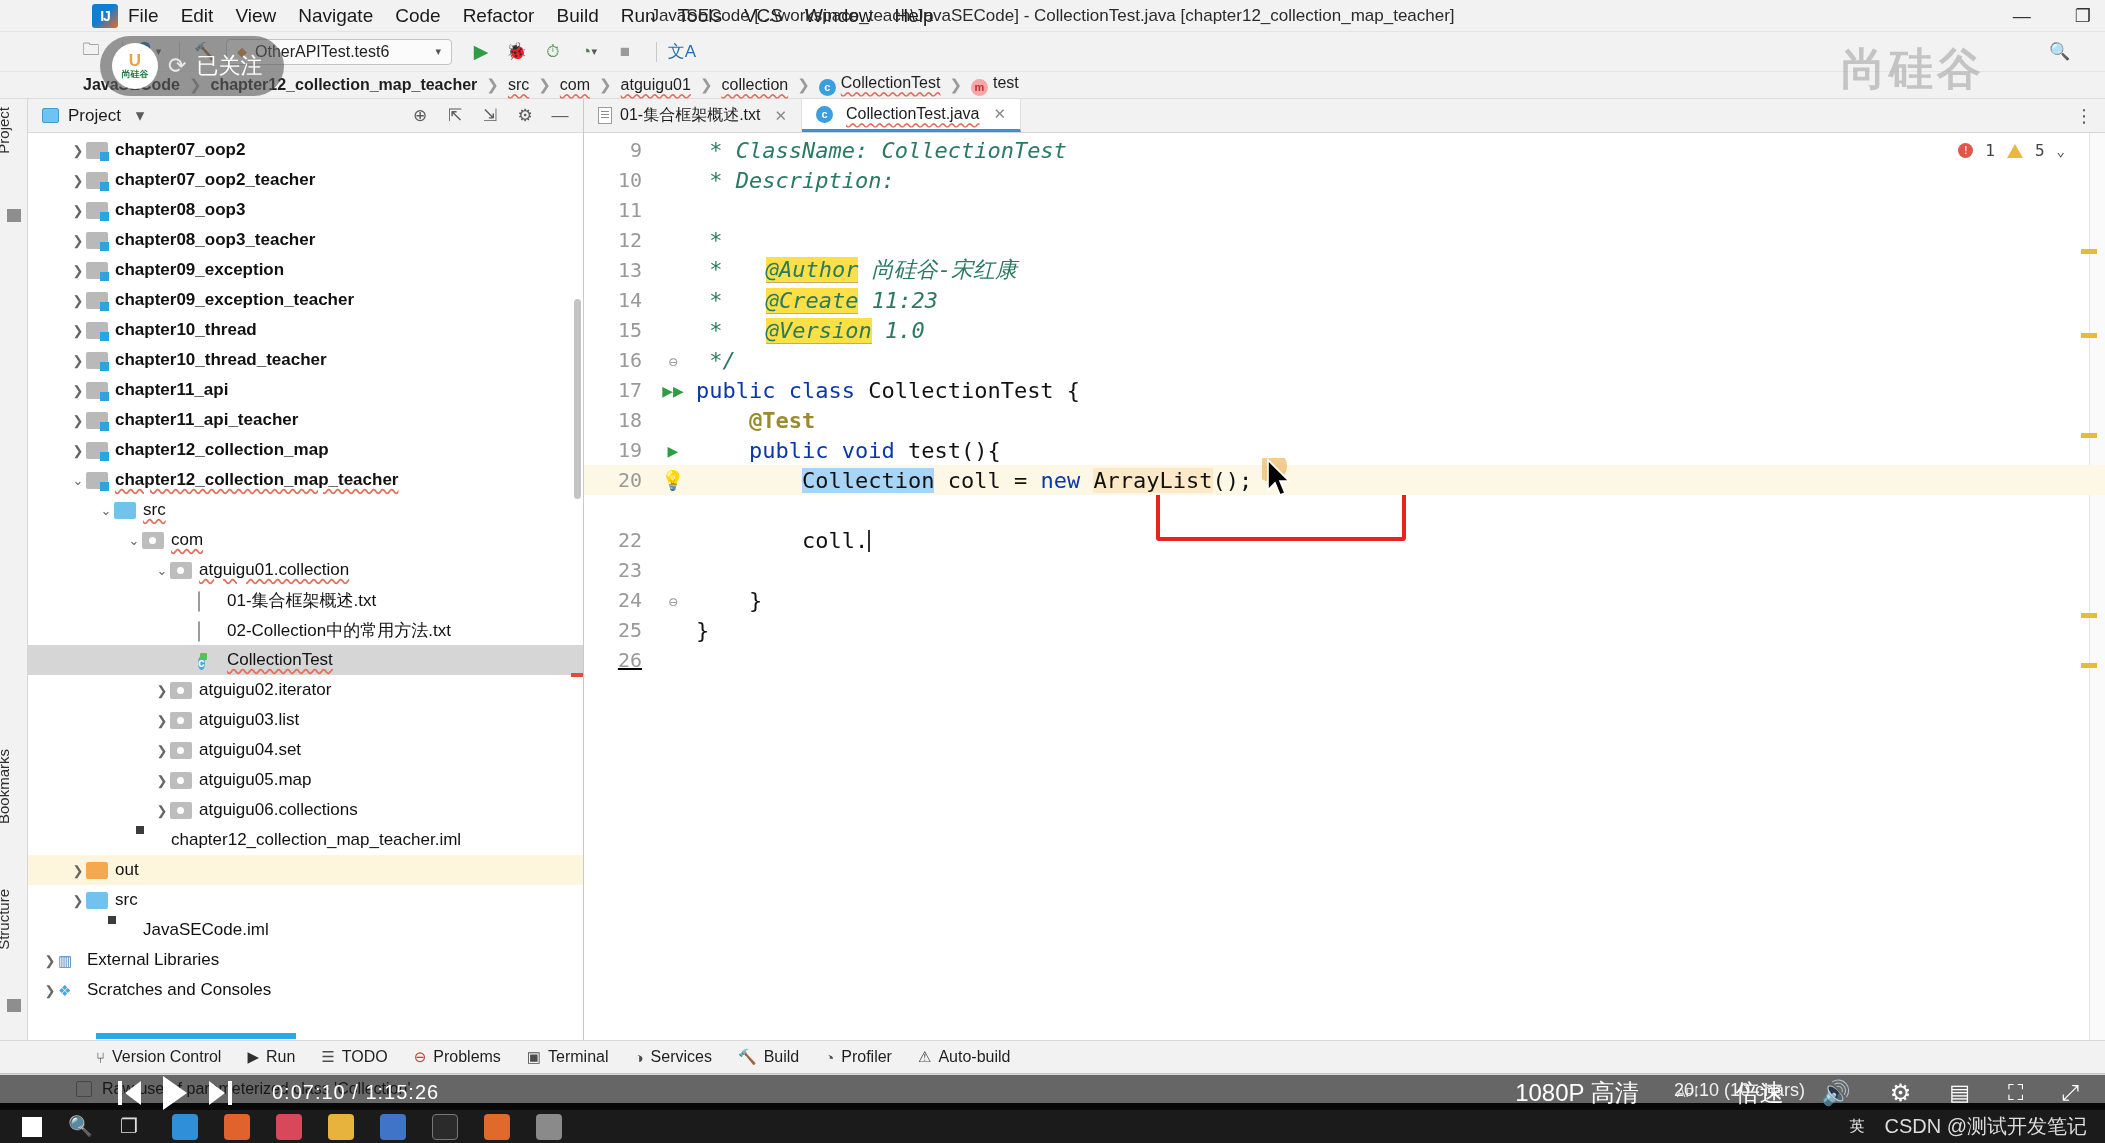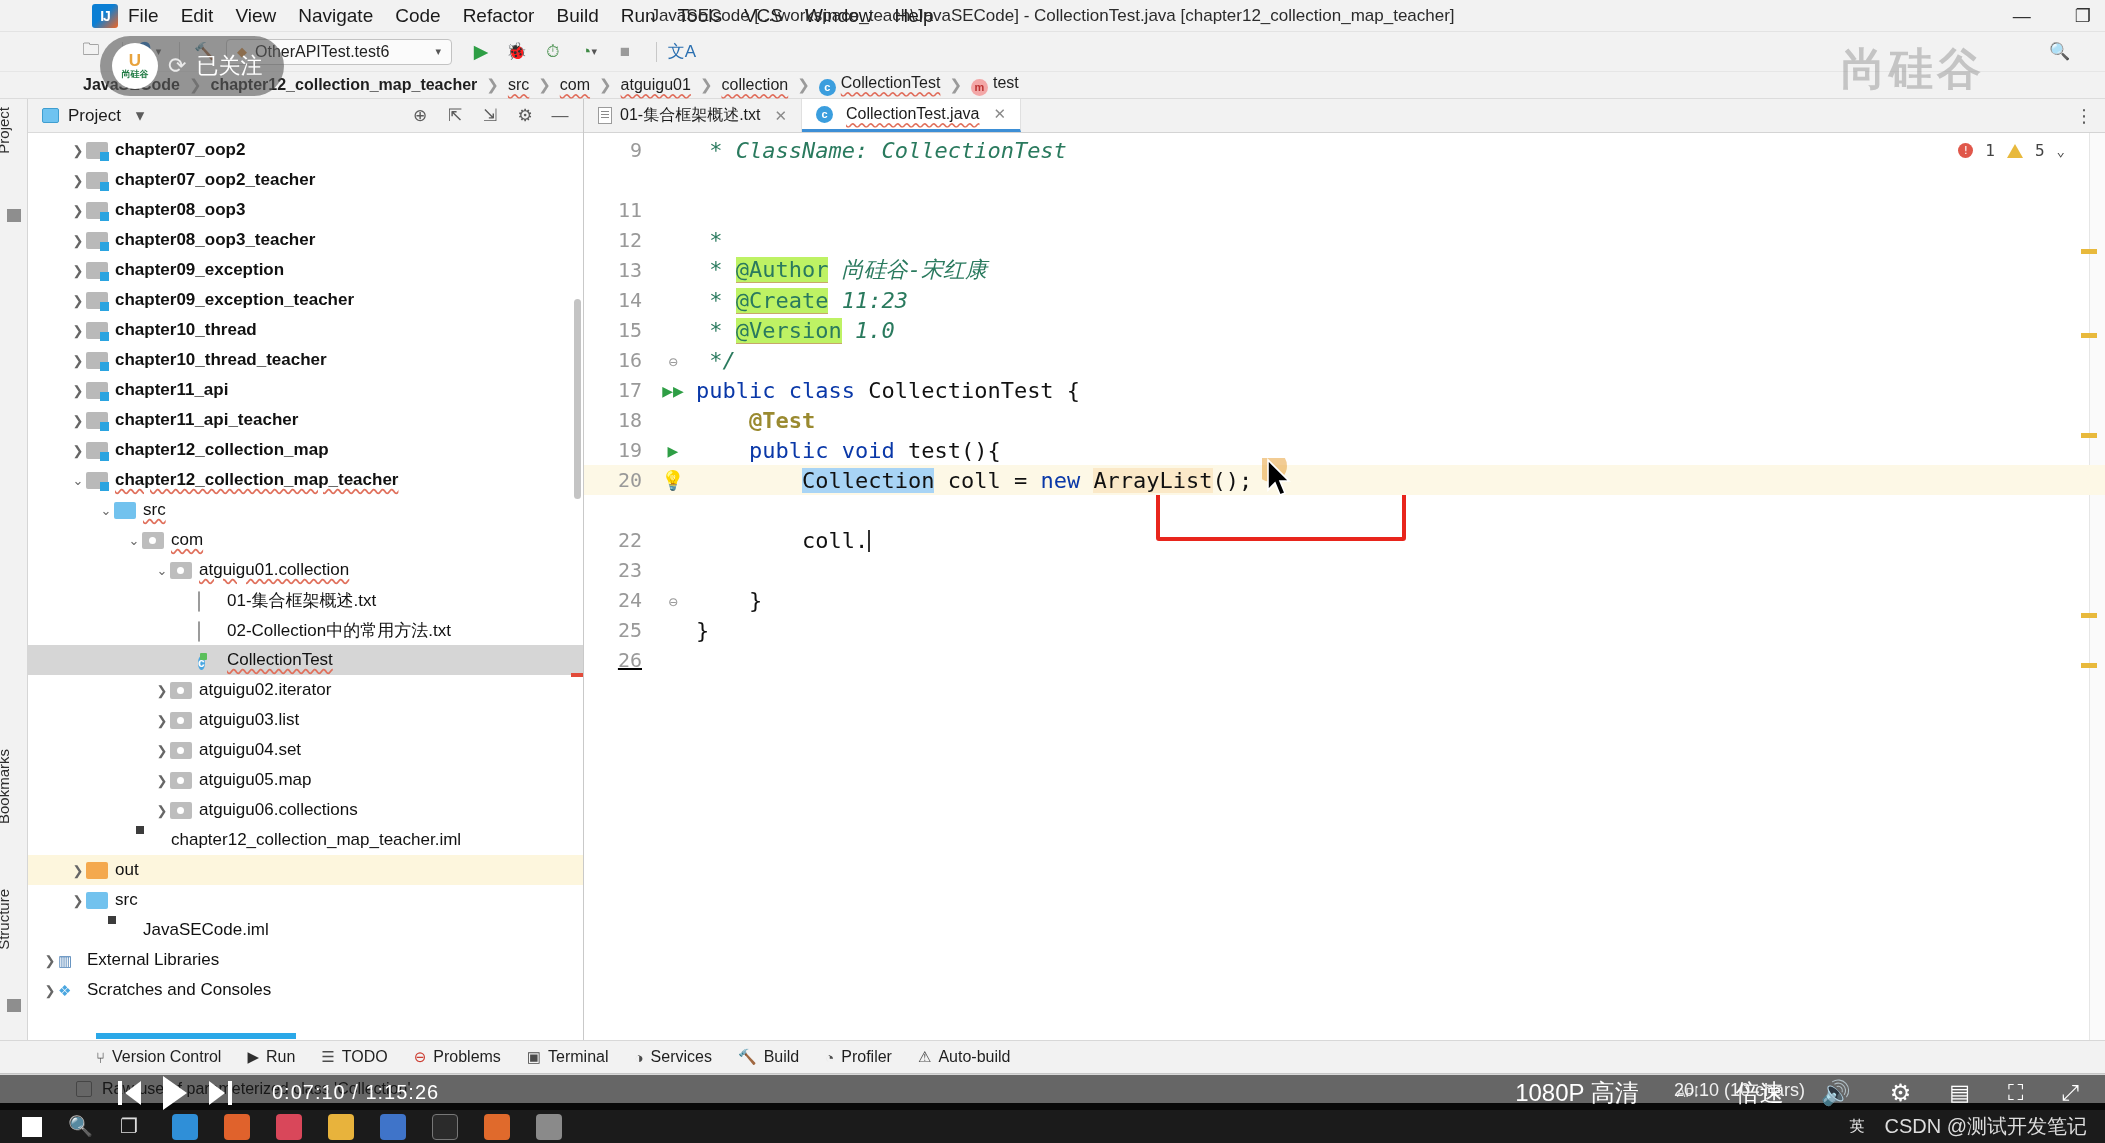--- a/index.html
+++ b/index.html
@@ -146,21 +146,21 @@
 
   .editor { flex: 1; position: relative; overflow: hidden; background: #fff;
             font-family: "DejaVu Sans Mono", monospace; font-size: 22px; }
   .eline { position: absolute; left: 0; right: 0; height: 30px; display: flex; align-items: center; }
   .gutter-num { width: 66px; text-align: right; color: #999; font-size: 20px; flex: none; padding-right: 8px; }
   .gut-mark { width: 46px; text-align: center; flex: none; font-size: 18px; }
   .code { white-space: pre; color: #111; }
   .c-com { color: #2a7a5e; font-style: italic; }
   .c-kw  { color: #0a38a8; }
   .c-ann { color: #9a8a30; font-weight: bold; }
-  .c-tag { background: #bef264; color: #2a7a5e; border-bottom: 1px solid #c7a86a; }
+  .c-tag { background: #fde047; color: #2a7a5e; font-style: italic; border-bottom: 1px solid #c7a86a; margin-left: 30px; }
   .hl-line { position: absolute; left: 0; right: 0; height: 30px; background: #fdf8e6; }
   .sel-box { background: #a8d4f5; }
   .amber-box { background: #fbe9c8; }
   .run-tri { color: #2e9e45; }
   .bulb { color: #f2a81d; font-size: 19px; }
   .fold { color: #9a9a9a; font-size: 15px; }
 
   .redrect { position: absolute; border: 4px solid #e8251c; border-radius: 3px; }
   .autocaret { display:inline-block; width: 0; border-left: 2px solid #333; height: 22px; vertical-align: -4px; }
 
@@ -556,20 +556,25 @@
 
           <div class="rmark" style="top:116px; background:#e8b93c;"></div>
           <div class="rmark" style="top:200px; background:#e8b93c;"></div>
           <div class="rmark" style="top:300px; background:#e8b93c;"></div>
           <div class="rmark" style="top:480px; background:#e8b93c;"></div>
           <div class="rmark" style="top:530px; background:#e8b93c;"></div>
         <div class="eline" style="top: 2px;">
               <div class="gutter-num">9</div>
               <div class="gut-mark"></div>
               <div class="code"><span class="c-com"> * ClassName: CollectionTest</span></div>
+            </div>
+            <div class="eline" style="top: 32px;">
+              <div class="gutter-num">10</div>
+              <div class="gut-mark"></div>
+              <div class="code"><span class="c-com"> * Description:</span></div>
             </div>
             <div class="eline" style="top: 62px;">
               <div class="gutter-num">11</div>
               <div class="gut-mark"></div>
             </div>
             <div class="eline" style="top: 92px;">
               <div class="gutter-num">12</div>
               <div class="gut-mark"></div>
               <div class="code"><span class="c-com"> *</span></div>
             </div>

